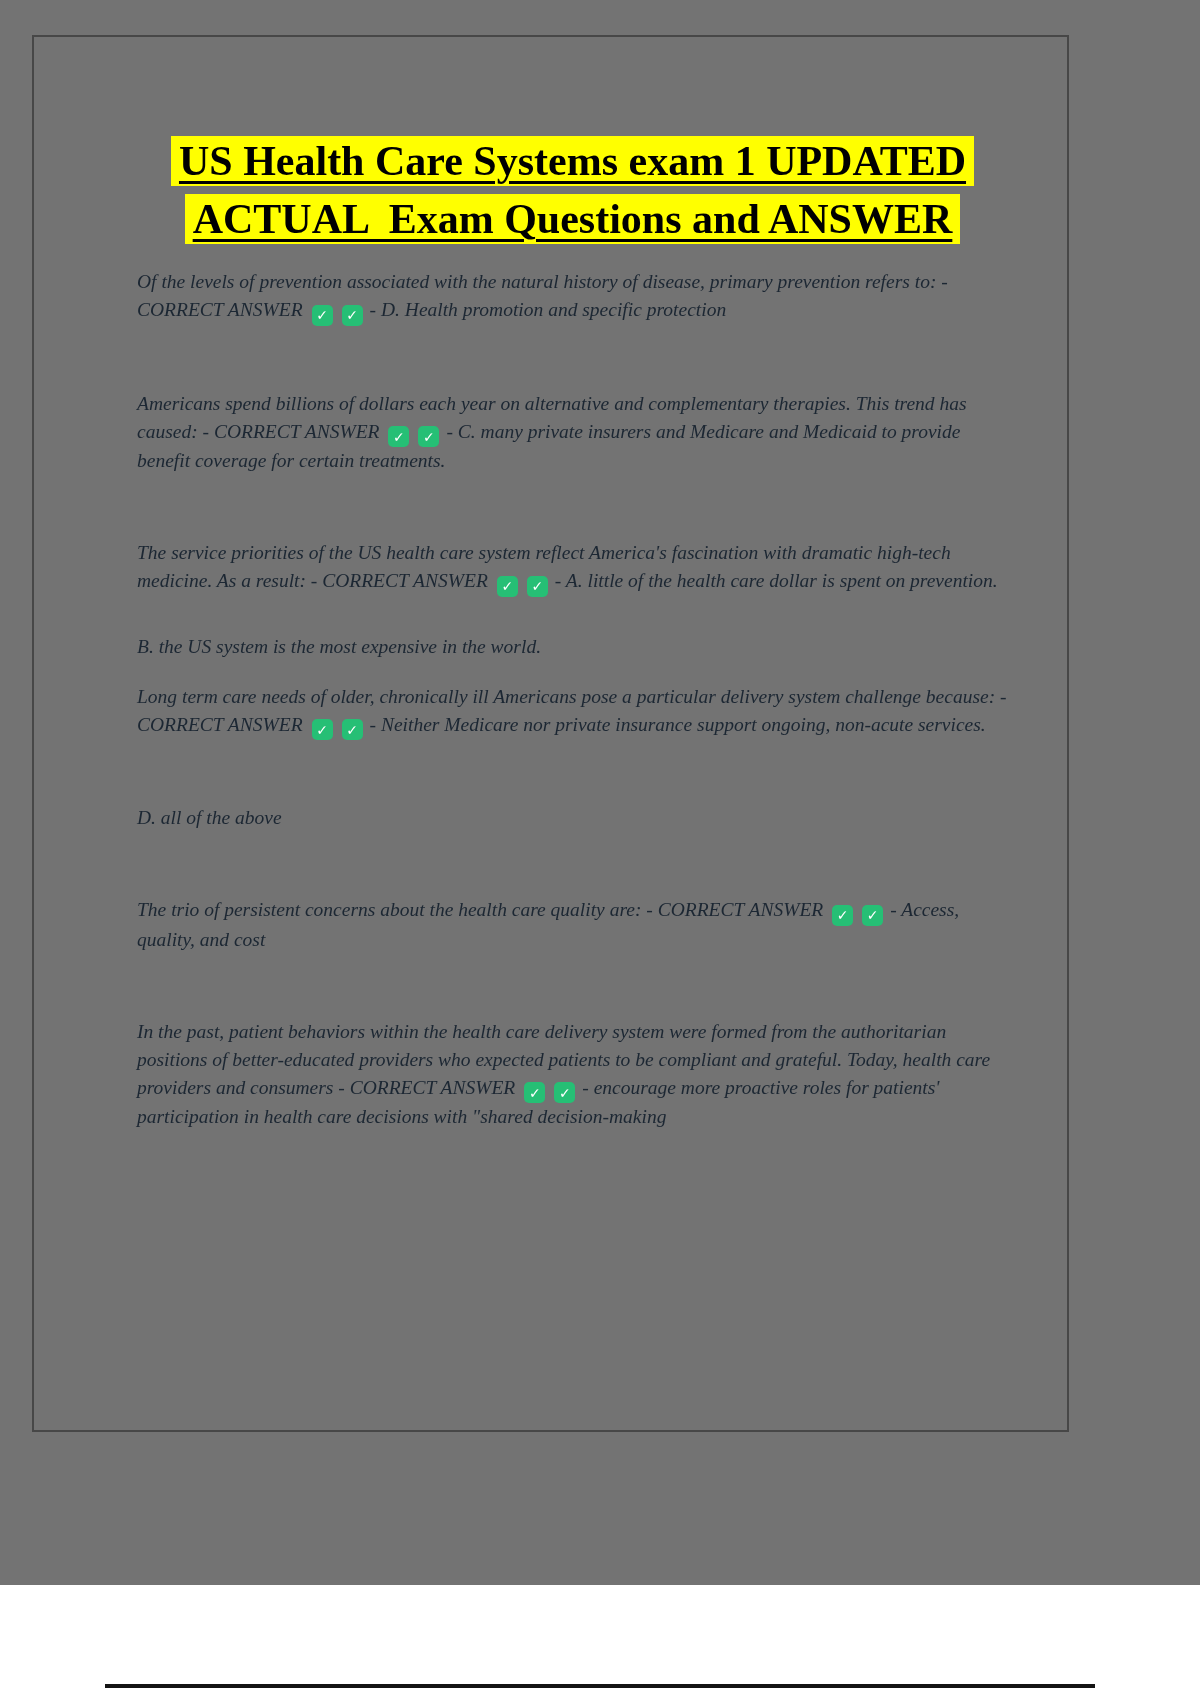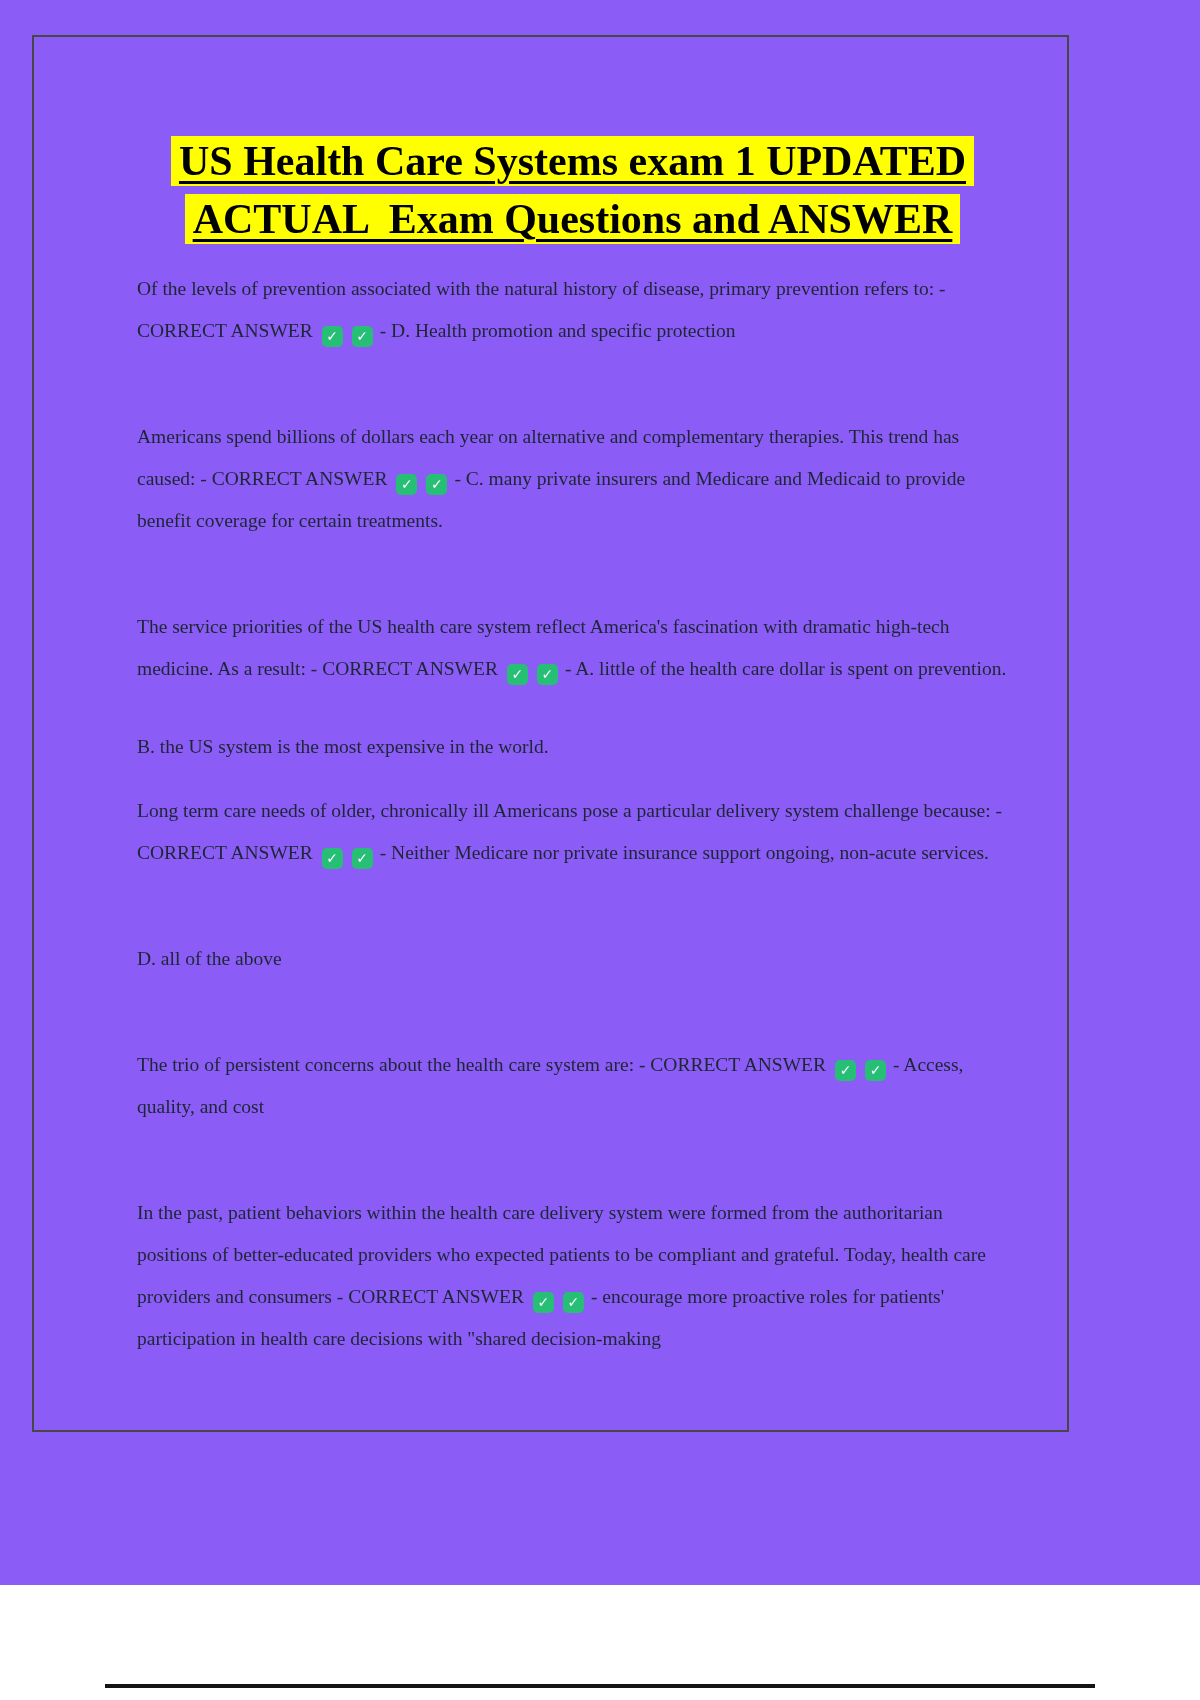--- a/index.html
+++ b/index.html
@@ -1,20 +1,20 @@
 <!DOCTYPE html>
 <html><head>
 <meta charset="utf-8">
 <style>
   * { margin:0; padding:0; box-sizing:border-box; }
   html,body { background:#ffffff; }
   .page {
     position:relative;
     width:1200px; height:1700px;
-    background:#8b5cf6;
+    background:#737373;
     overflow:hidden;
     font-family:"Liberation Serif","DejaVu Serif",serif;
     color:#1c2733;
   }
   .frame {
     position:absolute;
     left:32px; top:35px;
     width:1037px; height:1397px;
     border:2px solid #474747;
     overflow:hidden;
@@ -34,22 +34,23 @@
   .title-line > span {
     background:#ffff00;
     padding:2px 8px;
     white-space:pre-wrap;
     text-decoration:underline;
     text-decoration-thickness:3px;
     text-underline-offset:6px;
   }
   .para {
     font-size:19.5px;
-    line-height:42px;
+    line-height:28px;
     margin:0 0 64px 0;
+    font-style:italic;
   }
   .para.tight { margin-bottom:22px;margin-top:36px; }
   .checkpair { margin:0 7px 0 9px; white-space:nowrap; }
   .check {
     display:inline-flex;
     align-items:center;
     justify-content:center;
     width:21px; height:21px;
     border-radius:5px;
     background:#26bf75;
@@ -104,21 +105,21 @@
 
       <p class="para">
         <span>Long term care needs of older, chronically ill Americans pose a particular delivery system challenge because: - CORRECT ANSWER</span><span class="checkpair"><span class="check">✓</span><span class="check">✓</span></span><span>- Neither Medicare nor private insurance support ongoing, non-acute services.</span>
       </p>
 
       <p class="para">
         <span>D. all of the above</span>
       </p>
 
       <p class="para">
-        <span>The trio of persistent concerns about the health care system are: - CORRECT ANSWER</span><span class="checkpair"><span class="check">✓</span><span class="check">✓</span></span><span>- Access, quality, and cost</span>
+        <span>The trio of persistent concerns about the health care quality are: - CORRECT ANSWER</span><span class="checkpair"><span class="check">✓</span><span class="check">✓</span></span><span>- Access, quality, and cost</span>
       </p>
 
       <p class="para">
         <span>In the past, patient behaviors within the health care delivery system were formed from the authoritarian positions of better-educated providers who expected patients to be compliant and grateful. Today, health care providers and consumers - CORRECT ANSWER</span><span class="checkpair"><span class="check">✓</span><span class="check">✓</span></span><span>- encourage more proactive roles for patients' participation in health care decisions with "shared decision-making</span>
       </p>
 
     </div>
   </div>
 
   <div class="white-strip"></div>

